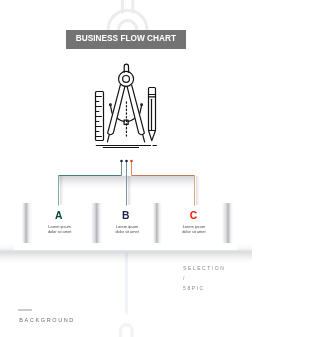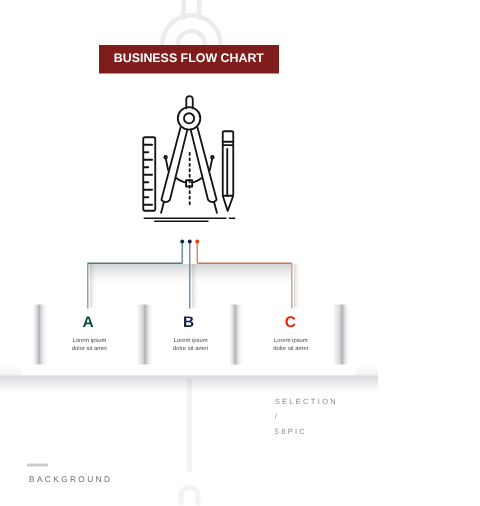--- a/index.html
+++ b/index.html
@@ -74,21 +74,21 @@
 
   <div class="wm-bot">
     <svg width="252" height="337" viewBox="0 0 252 337">
       <g fill="none" stroke="#f2f3f7" stroke-width="3.4" stroke-linecap="round" stroke-linejoin="round">
         <path d="M126.4 254 L126.4 313"></path>
         <path d="M120.6 345 L120.6 330.5 A5.4 5.4 0 0 1 132.0 330.5 L132.0 345"></path>
       </g>
     </svg>
   </div>
 
-  <div class="titlebar" style="background: #7f1d1d;">
+  <div class="titlebar" style="background: #737373;">
     <span class="t" style="color: rgb(255, 255, 255);">BUSINESS FLOW CHART</span>
   </div>
 
   <div class="mainicon">
     <svg width="252" height="337" viewBox="0 0 252 337">
       <g>
         <path d="M124.2 72.2 L124.2 66.2 A2.15 2.15 0 0 1 128.5 66.2 L128.5 72.2"></path>
         <circle cx="126.05" cy="78.9" r="7.5"></circle>
         <circle cx="126.05" cy="78.9" r="3.4"></circle>
         <path d="M120.30 85.20 L107.60 133.20 Q110.45 136.30 113.30 133.20 L124.90 86.40"></path>

